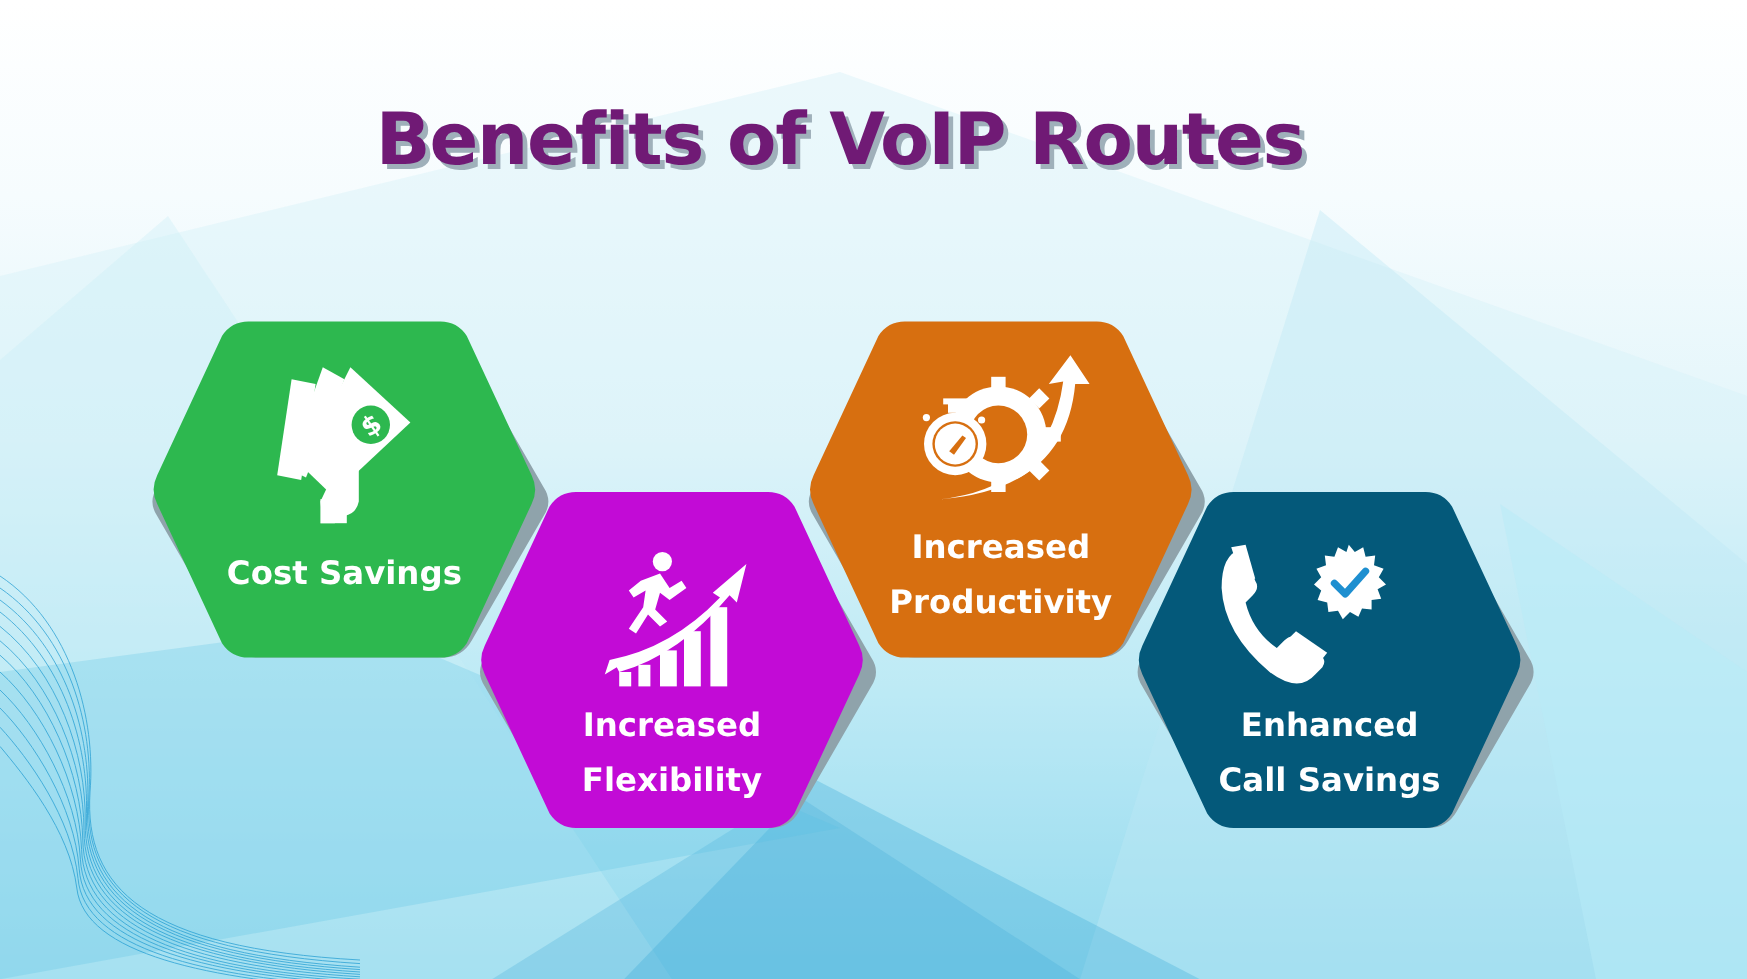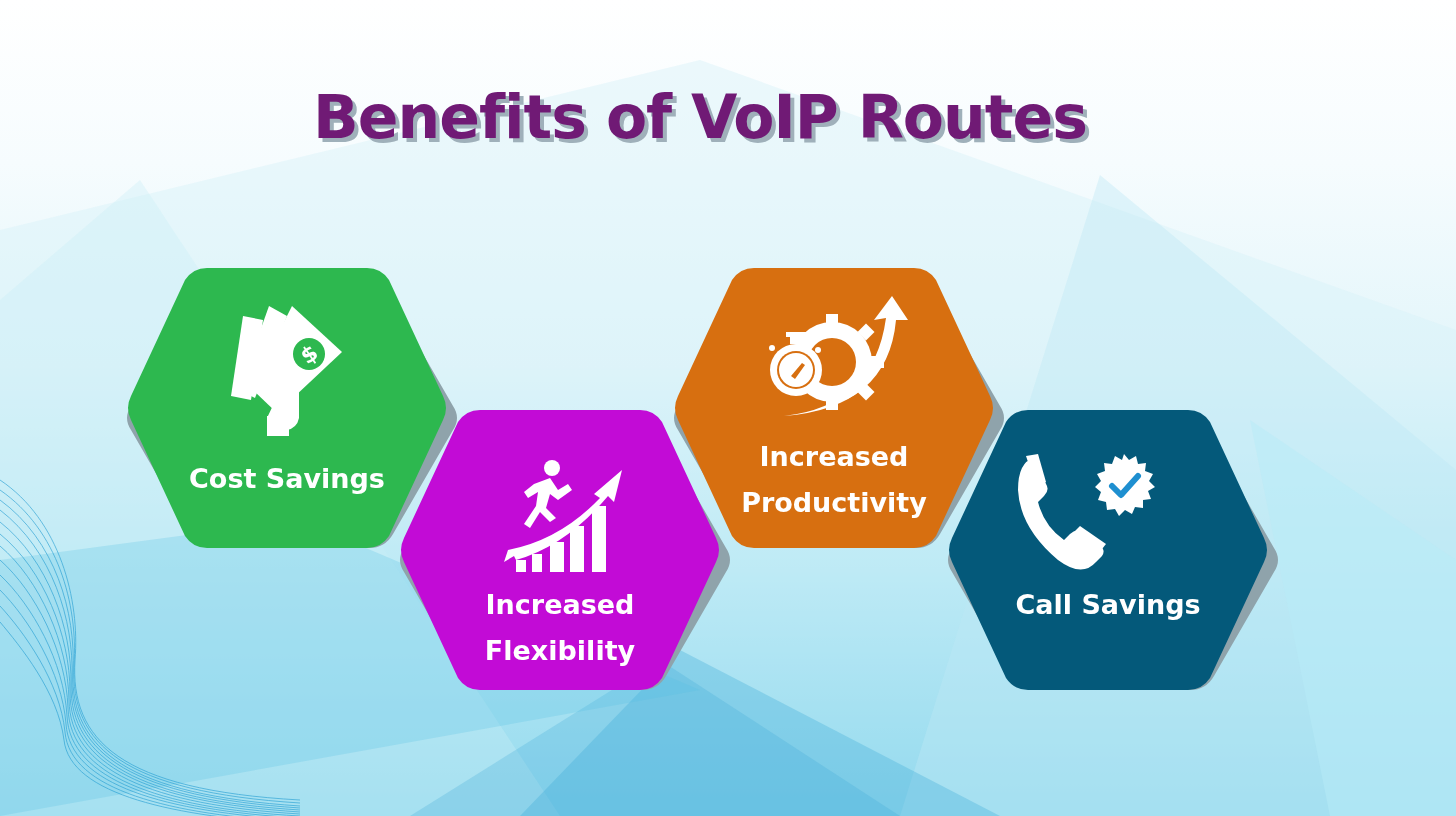--- a/index.html
+++ b/index.html
@@ -141,15 +141,16 @@
       <path d="M86,48 Q70,52 70,80 Q72,118 110,150 Q134,168 148,152 L154,146 Q158,140 152,136 L134,122 Q128,118 122,124 L116,130 Q96,116 90,92 L96,86 Q102,80 98,74 L90,52 Q88,46 86,48 Z"></path>
       <path d="M78,46 L90,44 L98,72 L88,76 Z"></path>
       <path d="M124,124 L132,116 L158,134 L150,144 Z"></path>
     </g>
     <g>
       <polygon fill="#ffffff" points="176,44 181,50 188,46 190,54 198,53 197,61 205,64 201,71 207,77 200,81 203,89 195,90 195,98 187,97 184,104 177,100 171,106 167,99 159,100 158,92 150,90 153,82 147,77 153,71 149,64 157,61 156,53 164,54 167,46 174,50"></polygon>
       <path d="M164,76 L173,85 L190,66" fill="none" stroke="#1e8fd0" stroke-width="6" stroke-linecap="round" stroke-linejoin="round"></path>
     </g>
   </svg>
   <div class="hex-label" style="top:172px;">
+    <div>Enhanced</div>
     <div>Call Savings</div>
   </div>
 </div>
 
 </body></html>

